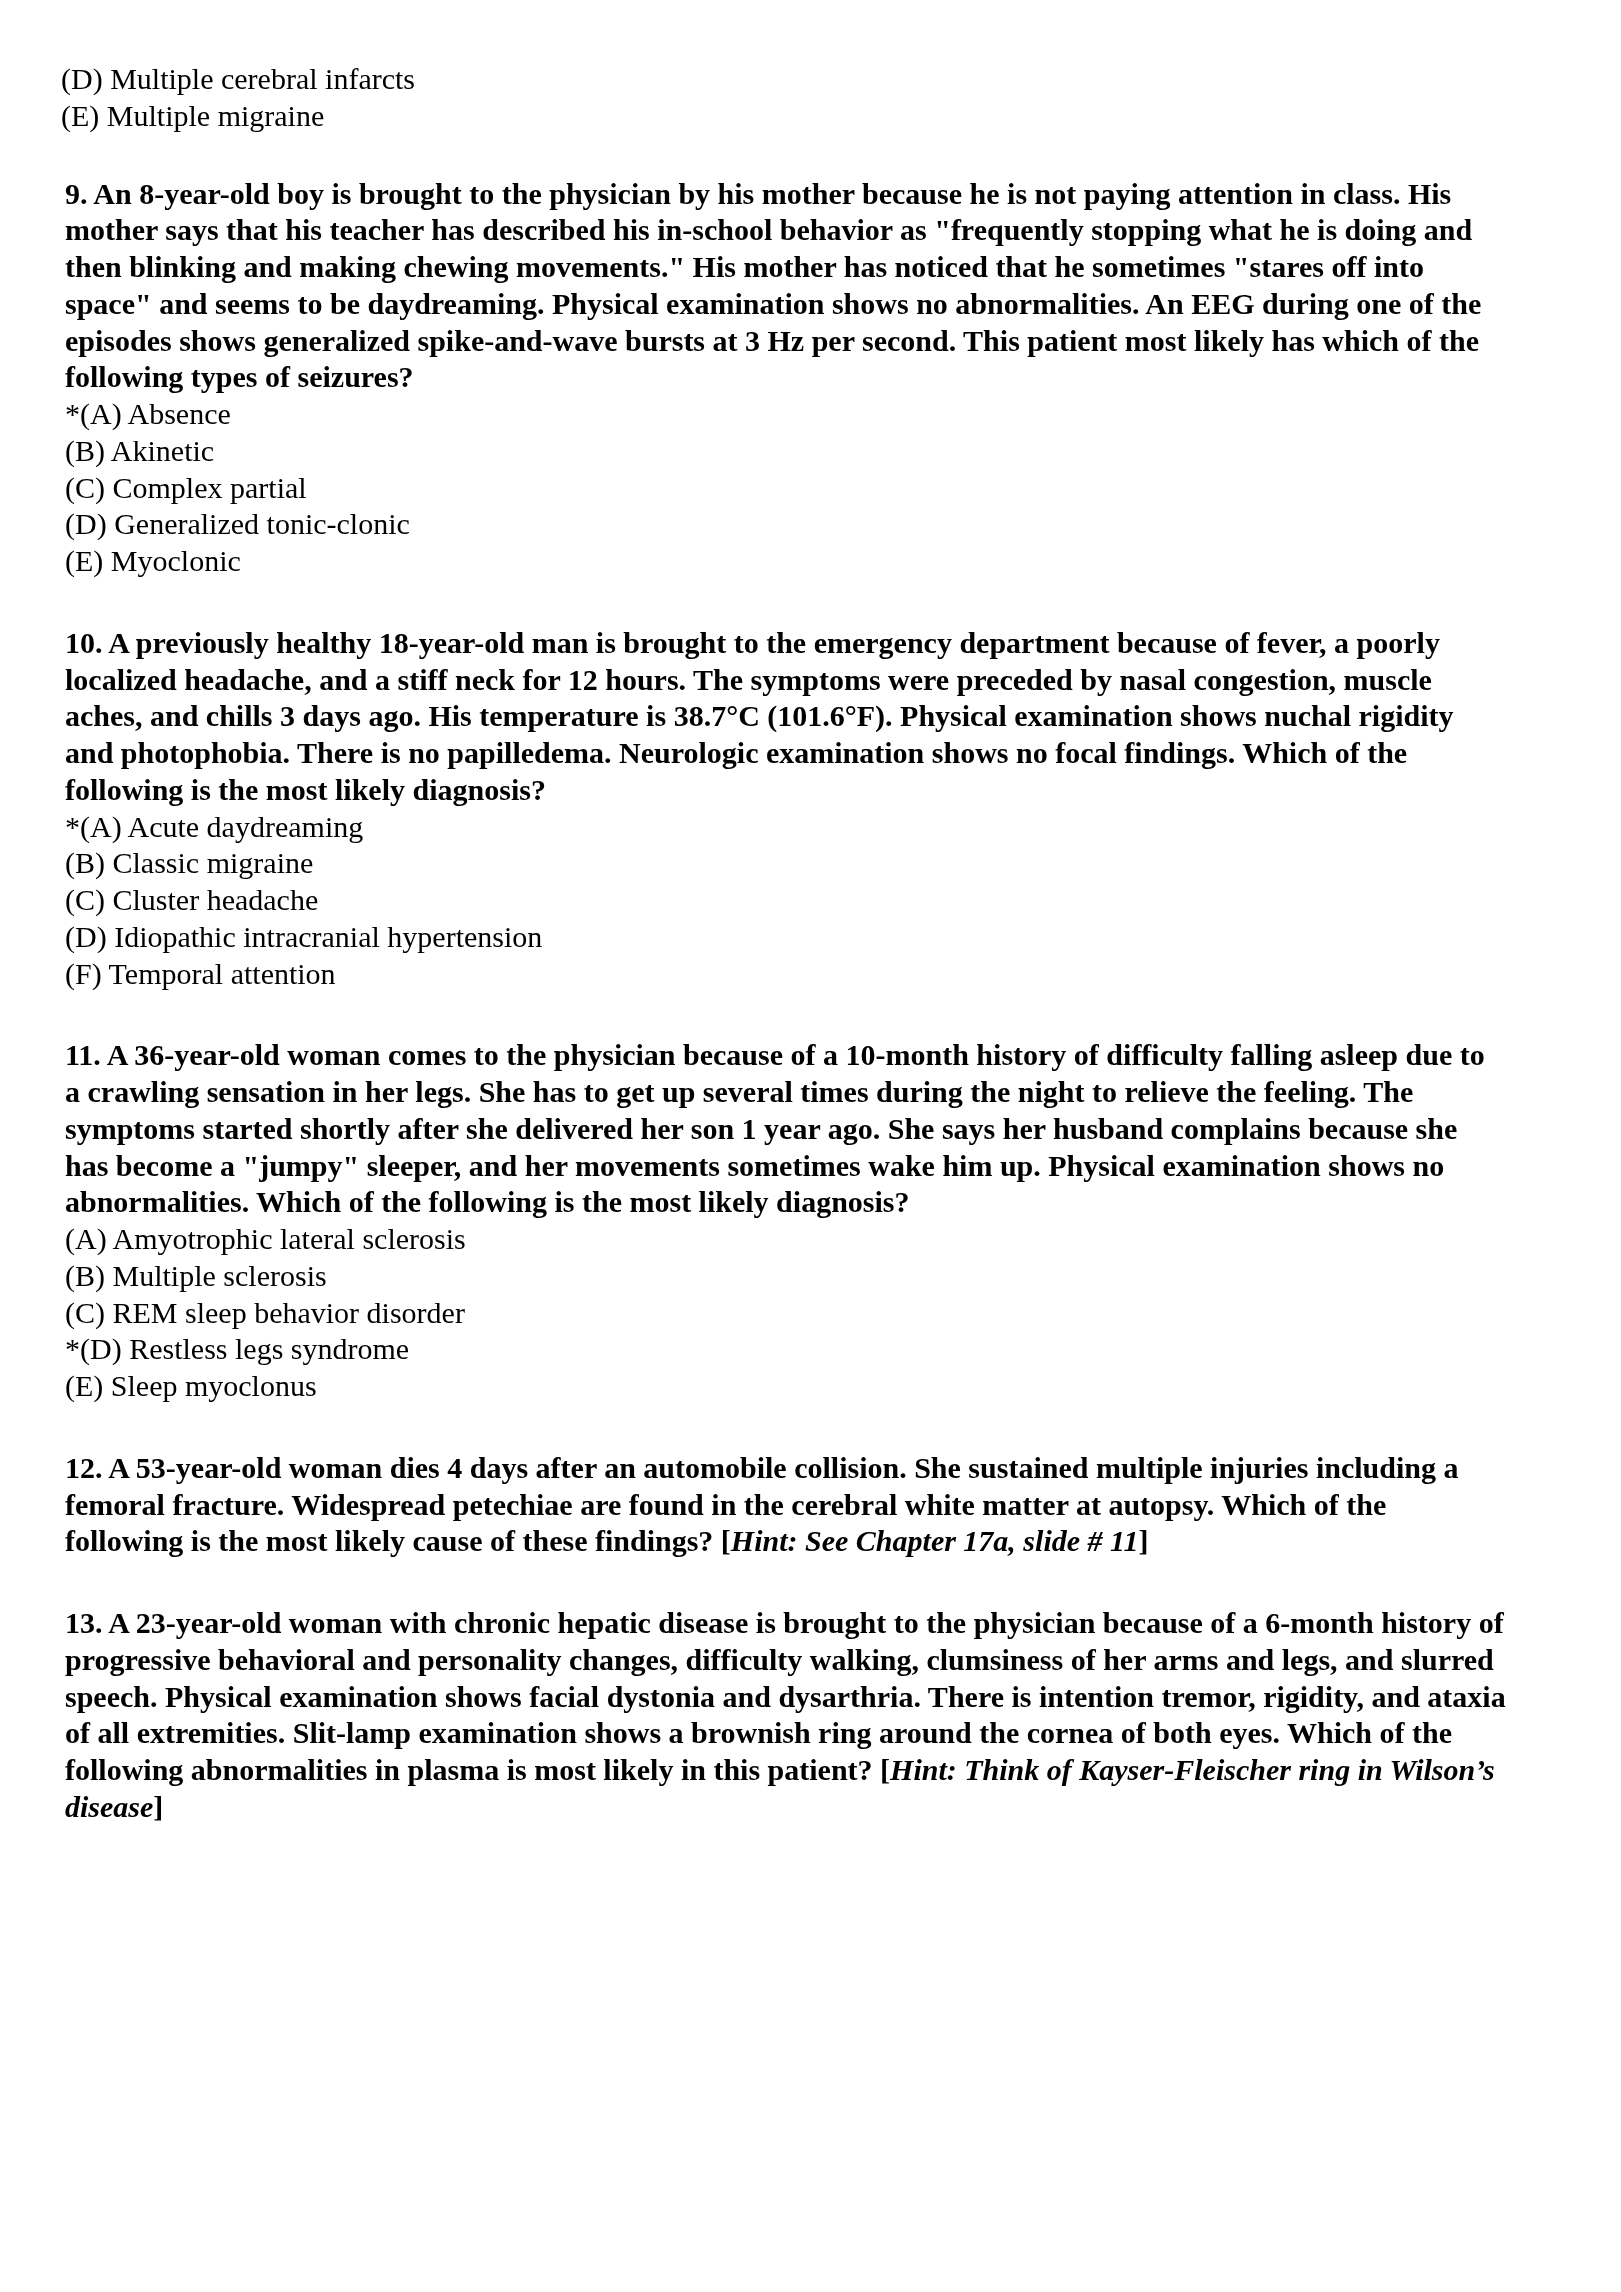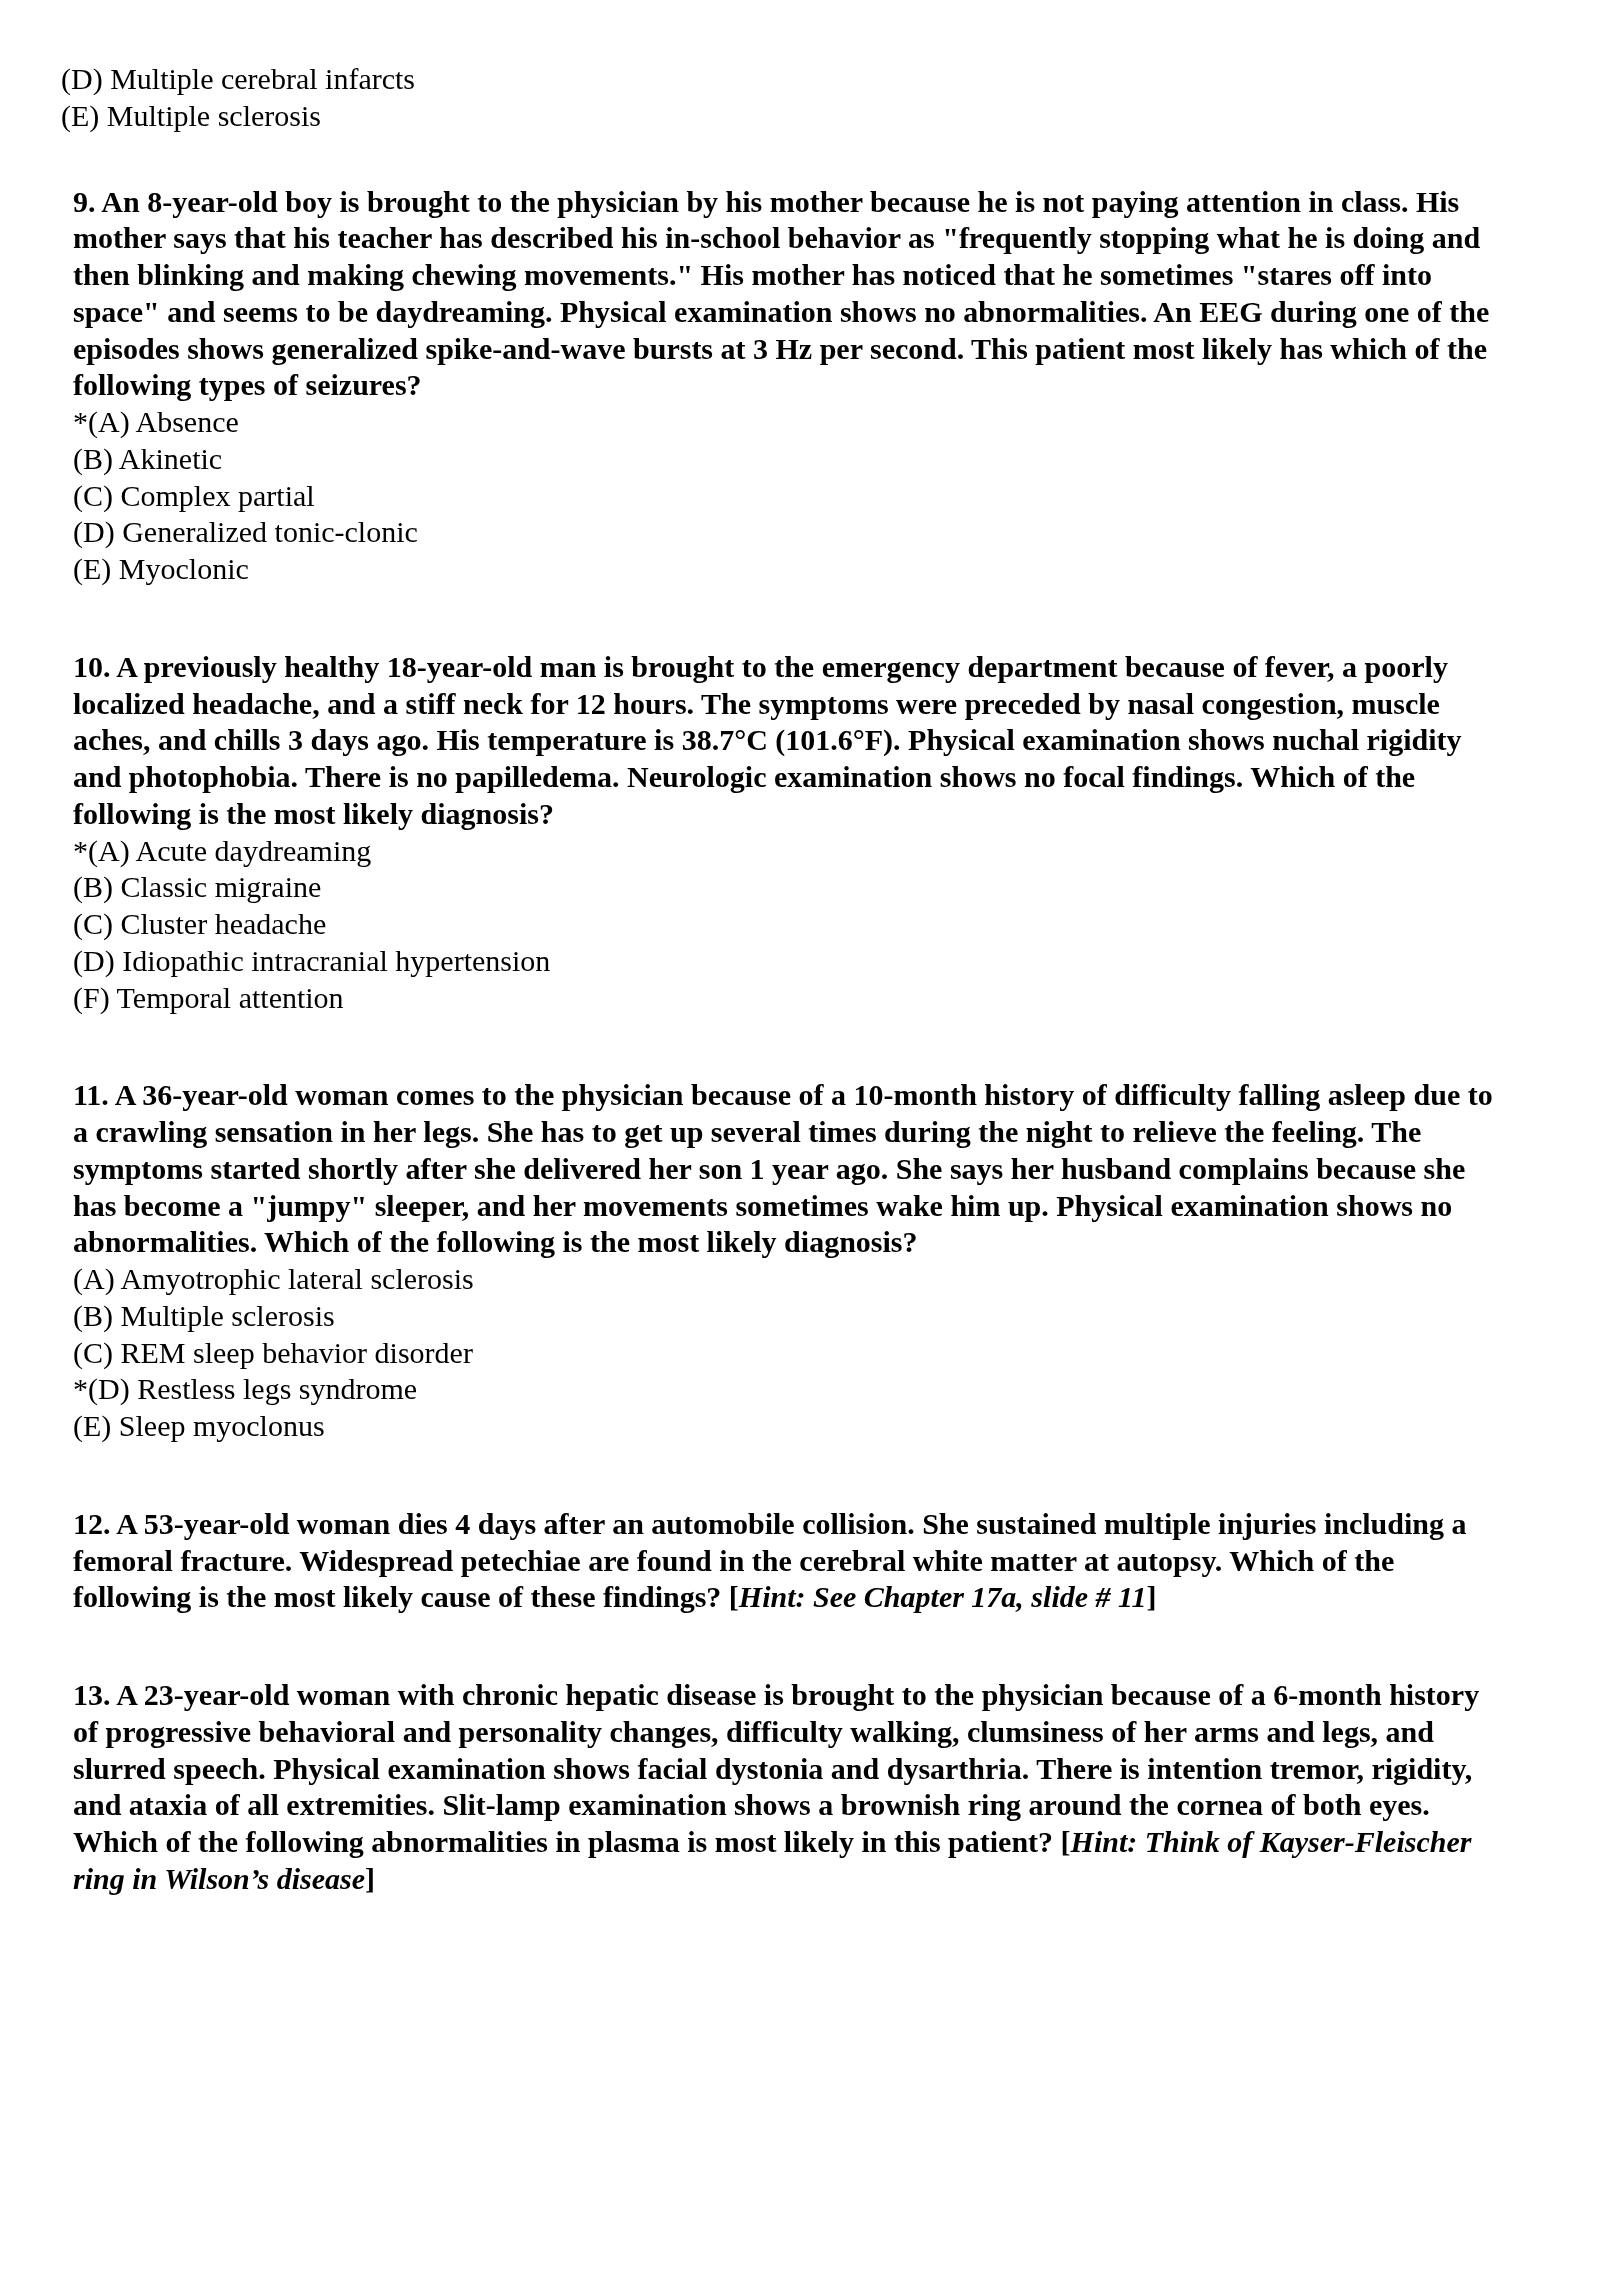--- a/index.html
+++ b/index.html
@@ -38,41 +38,41 @@
   }
   .hint {
     font-weight: bold;
     font-style: italic;
   }
   .bracket {
     font-weight: bold;
     font-style: normal;
   }
   .qblock {
-    margin: 12px;
+    margin: 4px;
   }
   .spacer {
     height: 37px;
   }
   .options-list {
     margin: 0;
   }
   .option-line {
     margin: 0;
   }
 </style>
 </head>
 <body>
 
 <div class="page">
   <div class="doc-body">
 
     <div class="options-list">
       <div class="option option-line">(D) Multiple cerebral infarcts</div>
-      <div class="option option-line">(E) Multiple sclerosis</div>
+      <div class="option option-line">(E) Multiple migraine</div>
     </div>
 
     <div class="spacer"></div>
 
     <div class="qblock">
       <p class="stem">9. An 8-year-old boy is brought to the physician by his mother because he is not paying attention in class. His mother says that his teacher has described his in-school behavior as "frequently stopping what he is doing and then blinking and making chewing movements." His mother has noticed that he sometimes "stares off into space" and seems to be daydreaming. Physical examination shows no abnormalities. An EEG during one of the episodes shows generalized spike-and-wave bursts at 3 Hz per second. This patient most likely has which of the following types of seizures?</p>
       <div class="options-list">
         <div class="option option-line">*(A) Absence</div>
         <div class="option option-line">(B) Akinetic</div>
         <div class="option option-line">(C) Complex partial</div>

